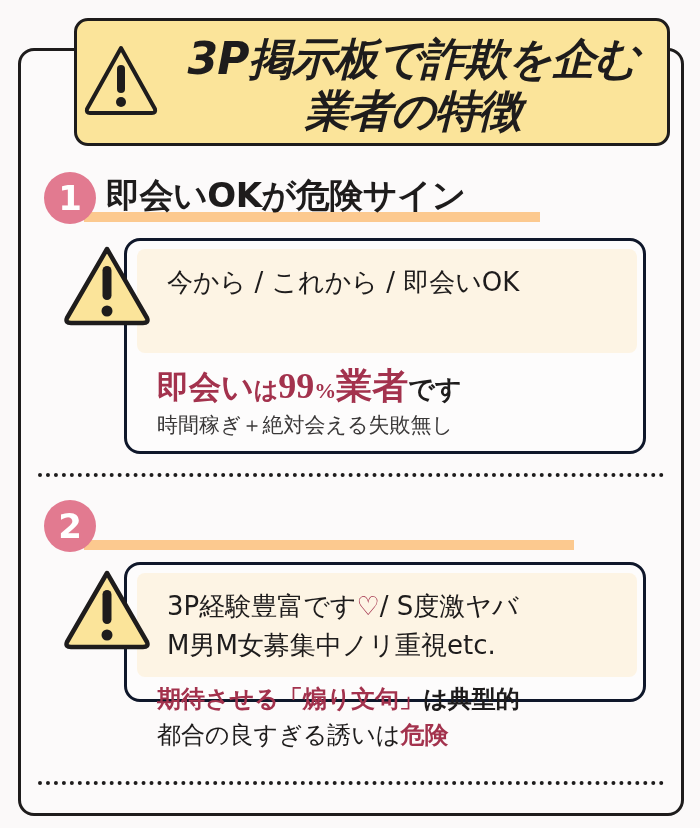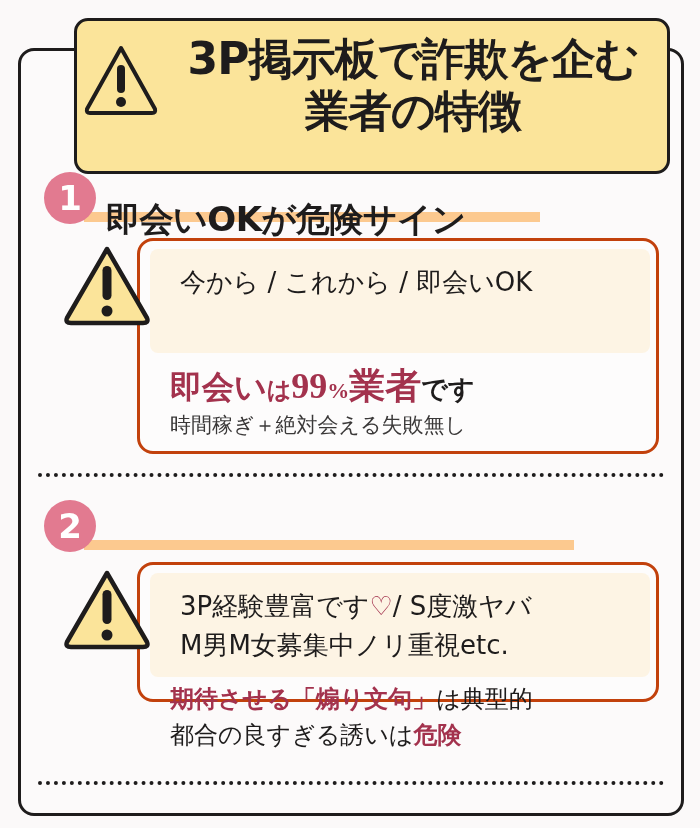--- a/index.html
+++ b/index.html
@@ -4,44 +4,44 @@
 <style>
   * { box-sizing: border-box; margin: 0; padding: 0; }
   html, body { width: 700px; height: 828px; background: #fbf9f9; overflow: hidden; }
   body { position: relative; font-family: "DejaVu Sans", "Liberation Sans", sans-serif; color: #1e1c1c; }
 
   .frame {
     position: absolute; left: 18px; top: 48px; width: 666px; height: 768px;
     border: 3px solid #1e1c1c; border-radius: 16px; background: #fcfafa;
   }
   .title-box {
-    position: absolute; left: 74px; top: 18px; width: 596px; height: 156px;
-    background: #fbe49a; border: 3px solid #1e1c1c; border-radius: 14px;
+    position: absolute; left: 74px; top: 18px; width: 596px; height: 128px;
+    background: #fbe49a; border: 3px solid #1e1c1c; border-radius: 14px; font-style: italic;
   }
   .title-icon { position: absolute; left: 6px; top: 22px; width: 76px; height: 74px; }
   .title-text {
     position: absolute; left: 92px; right: 10px; top: 12px;
     text-align: center; font-weight: bold; font-size: 44px; line-height: 52px; letter-spacing: -1px;
   }
 
   .section-head { position: absolute; left: 40px; height: 60px; }
   .num-badge {
     position: absolute; left: 4px; top: 4px; width: 52px; height: 52px; border-radius: 50%;
     background: #e27a90; color: #fff; font-weight: bold; font-size: 34px;
     display: flex; align-items: center; justify-content: center;
   }
   .head-underline { position: absolute; left: 44px; top: 44px; height: 10px; background: #fcc98f; }
   .head-text {
     position: absolute; left: 66px; top: 4px; white-space: nowrap;
-    font-weight: bold; font-size: 34px; line-height: 46px; letter-spacing: -0.5px; margin-top: 24px;
+    font-weight: bold; font-size: 34px; line-height: 46px; letter-spacing: -0.5px;
   }
 
   .card {
-    position: absolute; left: 137px; width: 522px; background: #fdfcfc;
-    border: 3px solid #c2410c; border-radius: 16px;
+    position: absolute; left: 124px; width: 522px; background: #fdfcfc;
+    border: 3px solid #0f172a; border-radius: 16px;
   }
   .card-highlight {
     position: absolute; left: 10px; right: 6px; top: 8px; height: 104px;
     background: #fdf4e4; border-radius: 8px;
   }
   .quote-text {
     position: absolute; left: 40px; top: 22px; font-size: 26px; line-height: 38px;
     font-weight: 500; white-space: nowrap;
   }
   .card-icon { position: absolute; left: 62px; width: 90px; height: 84px; }
@@ -104,21 +104,21 @@
   <div class="num-badge">2</div>
 </div>
 
 <div class="card" style="top:562px; height:140px;">
   <div class="card-highlight"></div>
   <div class="quote-text">
     <div><span>3P経験豊富です</span><span class="red">♡</span><span>/ S度激ヤバ</span></div>
     <div>M男M女募集中ノリ重視etc.</div>
   </div>
   <div class="verdict" style="top:116px; font-size:24px; line-height:36px;">
-    <span class="red">期待させる「煽り文句」</span><span class="plain-dark" style="font-weight:normal;margin-top:20px;">は典型的</span>
+    <span class="red">期待させる「煽り文句」</span><span class="plain-dark" style="font-weight:bold;margin-top:20px;">は典型的</span>
   </div>
   <div class="verdict" style="top:152px; font-size:24px; line-height:36px; font-weight:normal;">
     <span class="plain-dark">都合の良すぎる誘いは</span><span class="red" style="font-weight:bold;">危険</span>
   </div>
 </div>
 <svg class="card-icon" style="top:568px;" viewBox="0 0 90 84">
   <path d="M45 5 L85 74 Q87 79 81 79 L9 79 Q3 79 5 74 Z" fill="#fbe49a" stroke="#1e1c1c" stroke-width="4.5" stroke-linejoin="round"></path>
   <rect x="40.5" y="22" width="9" height="34" rx="4.5" fill="#1e1c1c"></rect>
   <circle cx="45" cy="67" r="5.5" fill="#1e1c1c"></circle>
 </svg>

